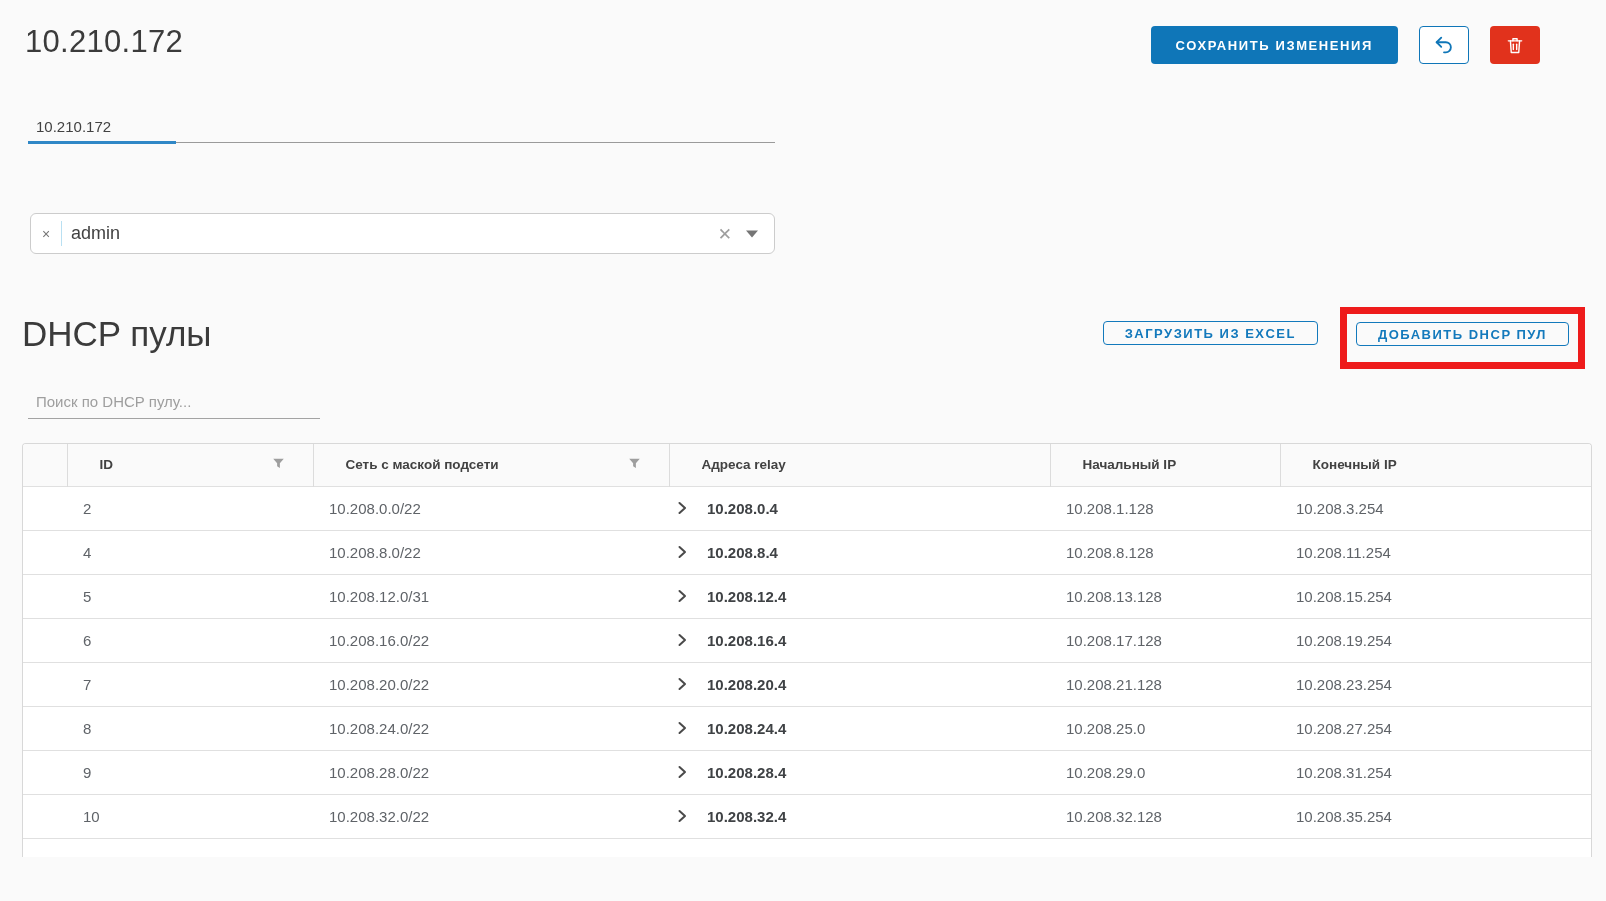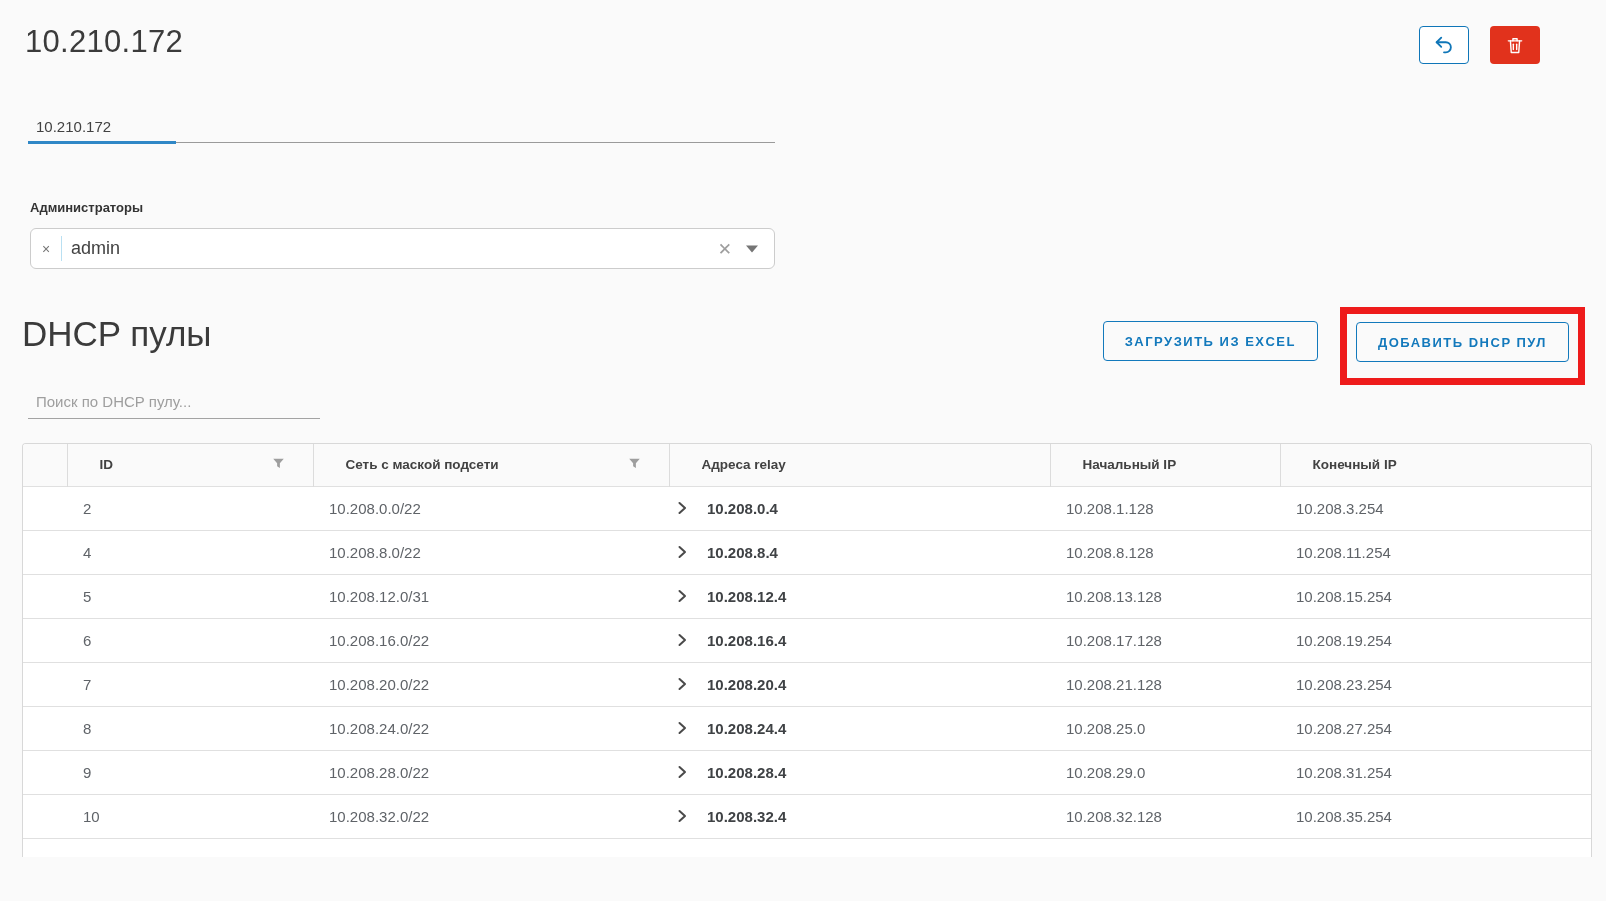--- a/index.html
+++ b/index.html
@@ -71,21 +71,21 @@
     width: 0; height: 0; border-left: 6px solid transparent; border-right: 6px solid transparent;
     border-top: 7px solid #757575; cursor: pointer;
   }
 
   
   .section-heading {
     position: absolute; left: 22px; top: 314px;
     font-size: 35px; font-weight: 300; color: #3b3b3b;
   }
   .btn-outline {
-    height: 40px; padding: 0 21px; border-radius: 4px;
+    height: 24px; padding: 0 21px; border-radius: 4px;
     background: transparent; border: 1px solid #1379bc; color: #1379bc;
     font-size: 13px; font-weight: 700; letter-spacing: 1.5px;
     display: flex; align-items: center; justify-content: center;
   }
   .excel-btn { position: absolute; top: 321px; right: 288px; }
   .annotation-box {
     position: absolute; top: 307px; right: 21px;
     border: 7px solid #ee1b1b;
     padding: 8px 9px 16px 9px;
   }
@@ -120,20 +120,21 @@
   .relay-inner { display: flex; align-items: center; gap: 20px; }
   .relay-value { font-weight: 700; color: #3f4245; }
   .partial-row { height: 19px; background: #fff; border-top: 1px solid #e0e0e0; }
 </style>
 </head>
 <body>
 
 <h1 class="page-title">10.210.172</h1>
 
 <div class="top-actions">
+  <button class="btn btn-primary">СОХРАНИТЬ ИЗМЕНЕНИЯ</button>
   <button class="btn btn-square btn-undo">
     <span style="display:flex;">
       <svg width="22" height="22" viewBox="0 0 24 24" fill="none" stroke="#0f76b8" stroke-width="2" stroke-linecap="round" stroke-linejoin="round">
         <path d="M9 4 L4 9 L9 14"></path>
         <path d="M4 9 h10 a5.5 5.5 0 0 1 0 11 h-2"></path>
       </svg>
     </span>
   </button>
   <button class="btn btn-square btn-delete">
     <span style="display:flex;">
@@ -149,21 +150,20 @@
 </div>
 
 <div class="group-field">
   <div class="underline-wrap">
     <input type="text" value="10.210.172" style="">
     <div class="underline-accent"></div>
   </div>
 </div>
 
 <div class="admins-field">
-  <div class="field-label">Администраторы</div>
   <div class="select-box">
     <div class="chip">
       <span class="chip-remove">×</span>
       <span class="chip-divider"></span>
       <span class="chip-label">admin</span>
     </div>
     <span class="select-clear">✕</span>
     <span class="select-caret"></span>
   </div>
 </div>

